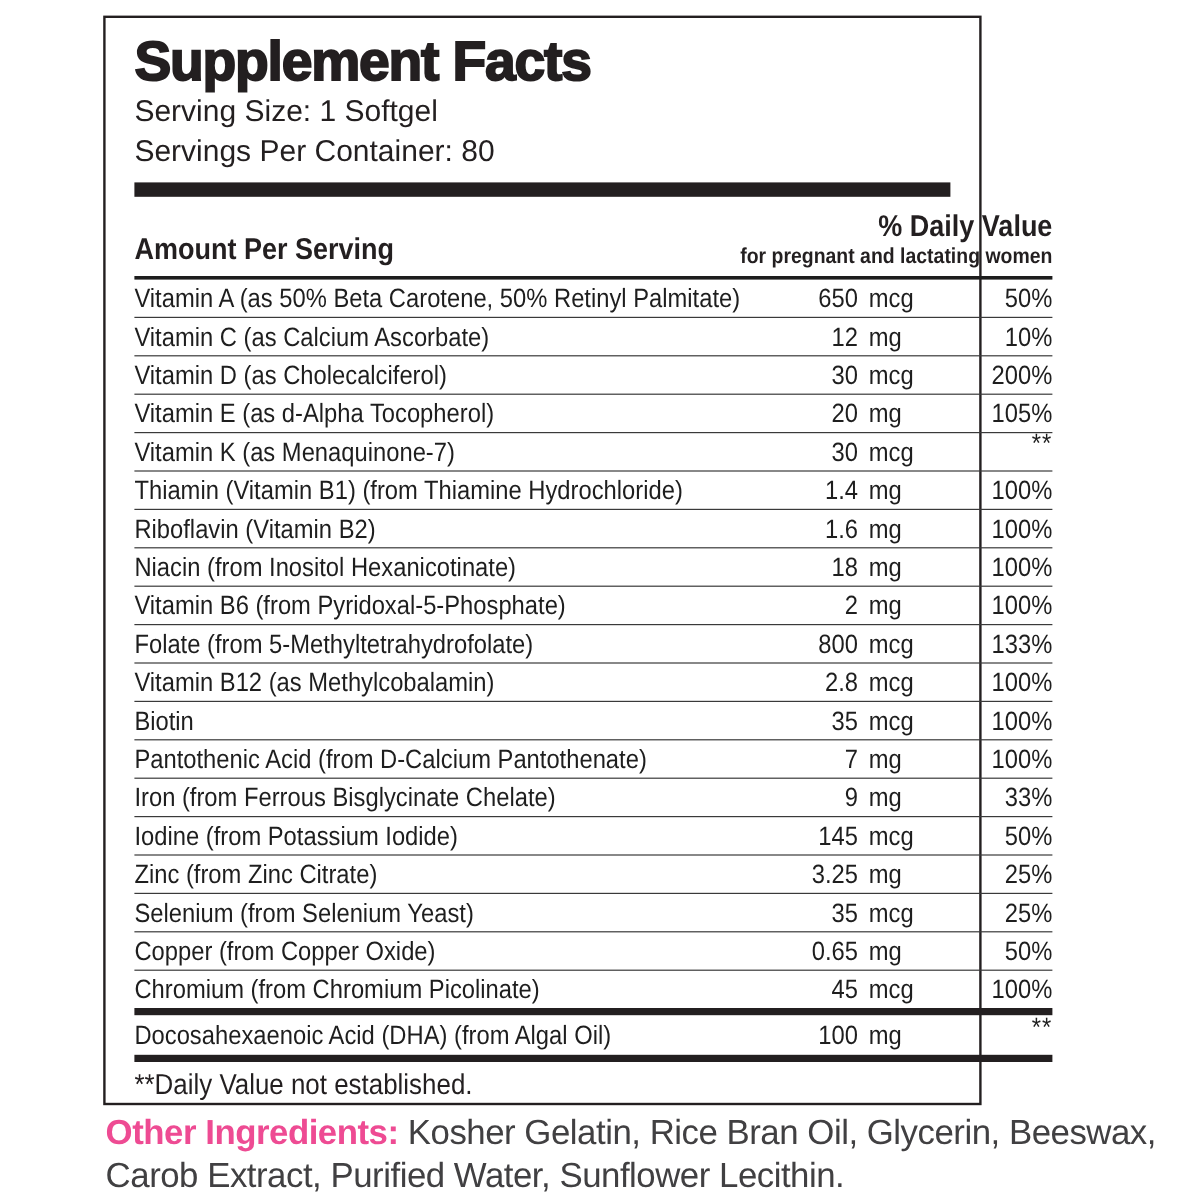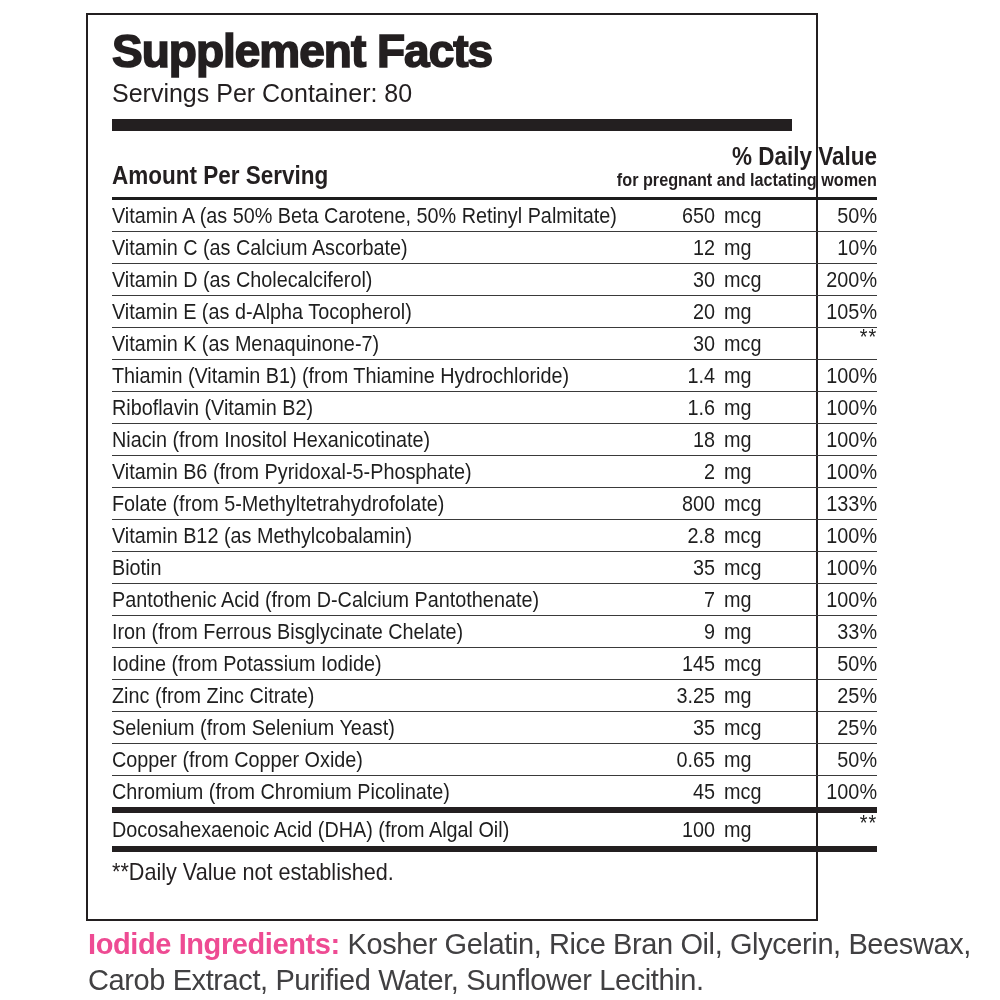--- a/index.html
+++ b/index.html
@@ -122,20 +122,21 @@
   }
 </style>
 </head>
 <body>
 
 <div class="page">
 
   <div class="label-box">
 
     <div class="sf-title">Supplement Facts</div>
+    <div class="serving-line">Serving Size: 1 Softgel</div>
     <div class="serving-line">Servings Per Container: 80</div>
 
     <div class="thick-bar"></div>
 
     <div class="condense">
 
       <div class="header-row">
         <div class="aps">Amount Per Serving</div>
         <div class="dv-head">
           <div class="dv-main">% Daily Value</div>
@@ -290,16 +291,16 @@
 </div>
 
       <div class="mid-bar"></div>
 
       <div class="footnote">**Daily Value not established.</div>
 
     </div>
   </div>
 
   <p class="other">
-    <span class="other-label">Iodide Ingredients:</span><span> Kosher Gelatin, Rice Bran Oil, Glycerin, Beeswax, Carob Extract, Purified Water, Sunflower Lecithin.</span>
+    <span class="other-label">Other Ingredients:</span><span> Kosher Gelatin, Rice Bran Oil, Glycerin, Beeswax, Carob Extract, Purified Water, Sunflower Lecithin.</span>
   </p>
 
 </div>
 
 </body></html>

